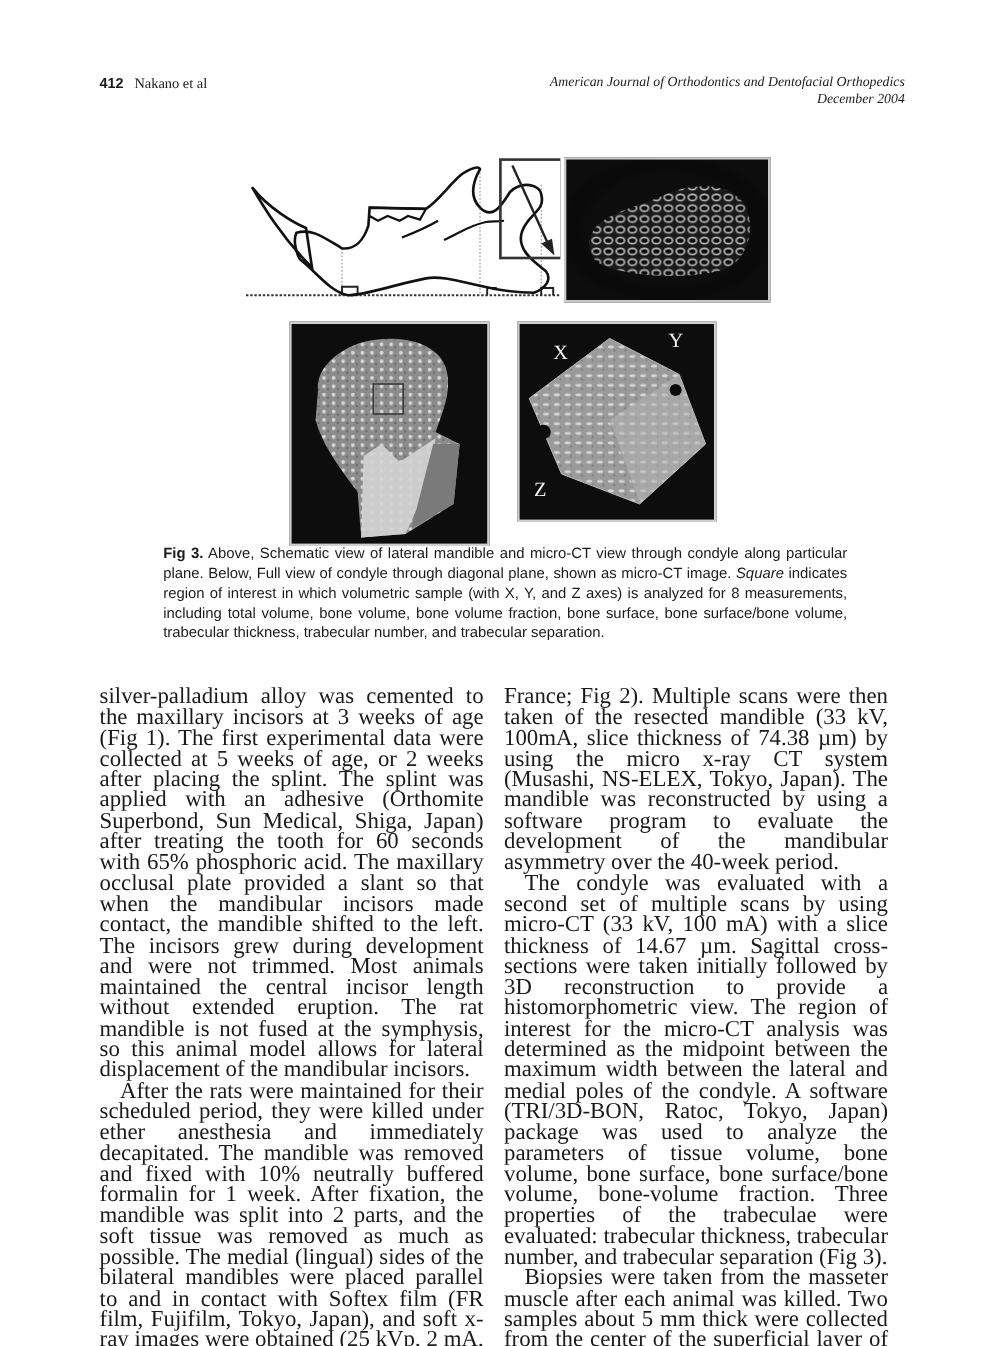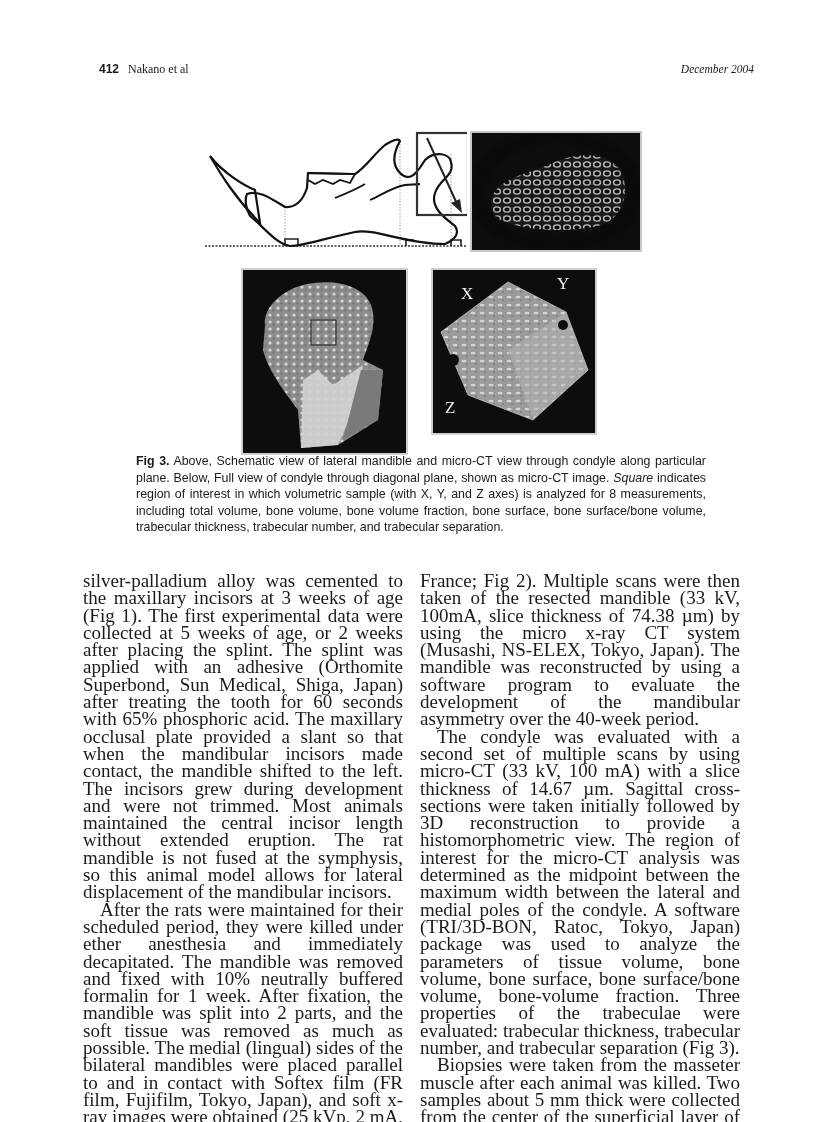--- a/index.html
+++ b/index.html
@@ -1,18 +1,18 @@
 <!DOCTYPE html>
 <html><head>
 <meta charset="utf-8">
 <style>
   html, body { margin: 0; padding: 0; background: #ffffff; }
   body { width: 838px; height: 1122px; position: relative; overflow: hidden; color: #1a1a1a; }
   .hdr-left { position: absolute; left: 83px; top: 62px; font-family: "Liberation Serif", serif; font-size: 12px; }
-  .hdr-left .pg { font-family: "Liberation Sans", sans-serif; font-weight: bold; font-size: 12px; margin-right: 6px; margin-left: 16px; }
+  .hdr-left .pg { font-family: "Liberation Sans", sans-serif; font-weight: bold; font-size: 12px; margin-right: 6px; }
   .hdr-left .auth { }
   .hdr-right { position: absolute; right: 84px; top: 62px; text-align: right; font-family: "Liberation Serif", serif; font-style: italic; font-size: 11.5px; line-height: 14px; }
 
   .fig { position: absolute; }
   .schem { left: 205px; top: 128px; width: 262px; height: 124px; }
   .ct-top { left: 470px; top: 131px; width: 172px; height: 121px; background: #0d0d0d; border: 2px solid #c9c9c9; box-sizing: border-box; overflow: hidden; }
   .ct-left { left: 241px; top: 268px; width: 167px; height: 187px; background: #0d0d0d; border: 2px solid #cfcfcf; box-sizing: border-box; overflow: hidden; }
   .ct-right { left: 431px; top: 268px; width: 166px; height: 167px; background: #0d0d0d; border: 2px solid #cfcfcf; box-sizing: border-box; overflow: hidden; }
   .axis-lbl { position: absolute; color: #f0f0f0; font-family: "Liberation Serif", serif; font-size: 17px; }
 
@@ -27,20 +27,21 @@
   .col p.indent { text-indent: 17px; }
 </style>
 </head>
 <body>
 
 <div class="hdr-left">
   <span class="pg">412</span>
   <span class="auth">Nakano et al</span>
 </div>
 <div class="hdr-right">
+  <div>American Journal of Orthodontics and Dentofacial Orthopedics</div>
   <div>December 2004</div>
 </div>
 
 <div class="fig schem">
   <svg width="262" height="124" viewBox="0 0 262 124">
 
     <line x1="0" y1="118" x2="262" y2="118" stroke="#333" stroke-width="1.6" stroke-dasharray="2,1.5"></line>
 
     <line x1="80" y1="79" x2="80" y2="118" stroke="#888" stroke-width="0.8" stroke-dasharray="1.5,1.5"></line>
     <line x1="195" y1="13" x2="195" y2="118" stroke="#888" stroke-width="0.8" stroke-dasharray="1.5,1.5"></line>

